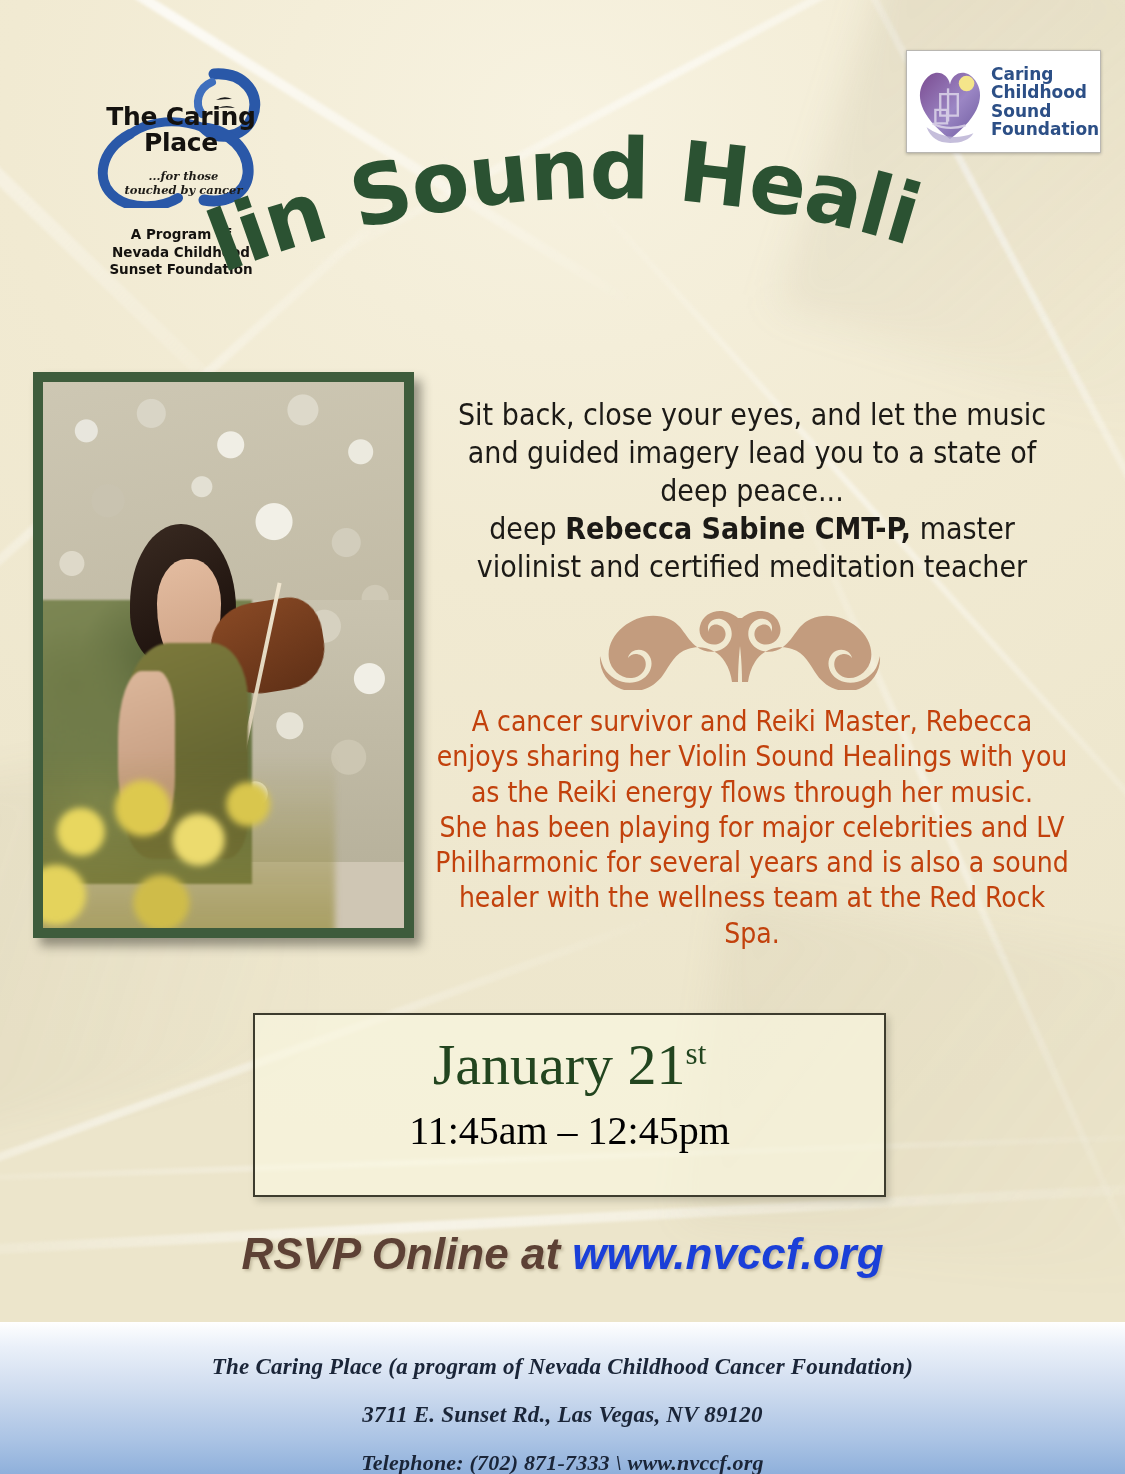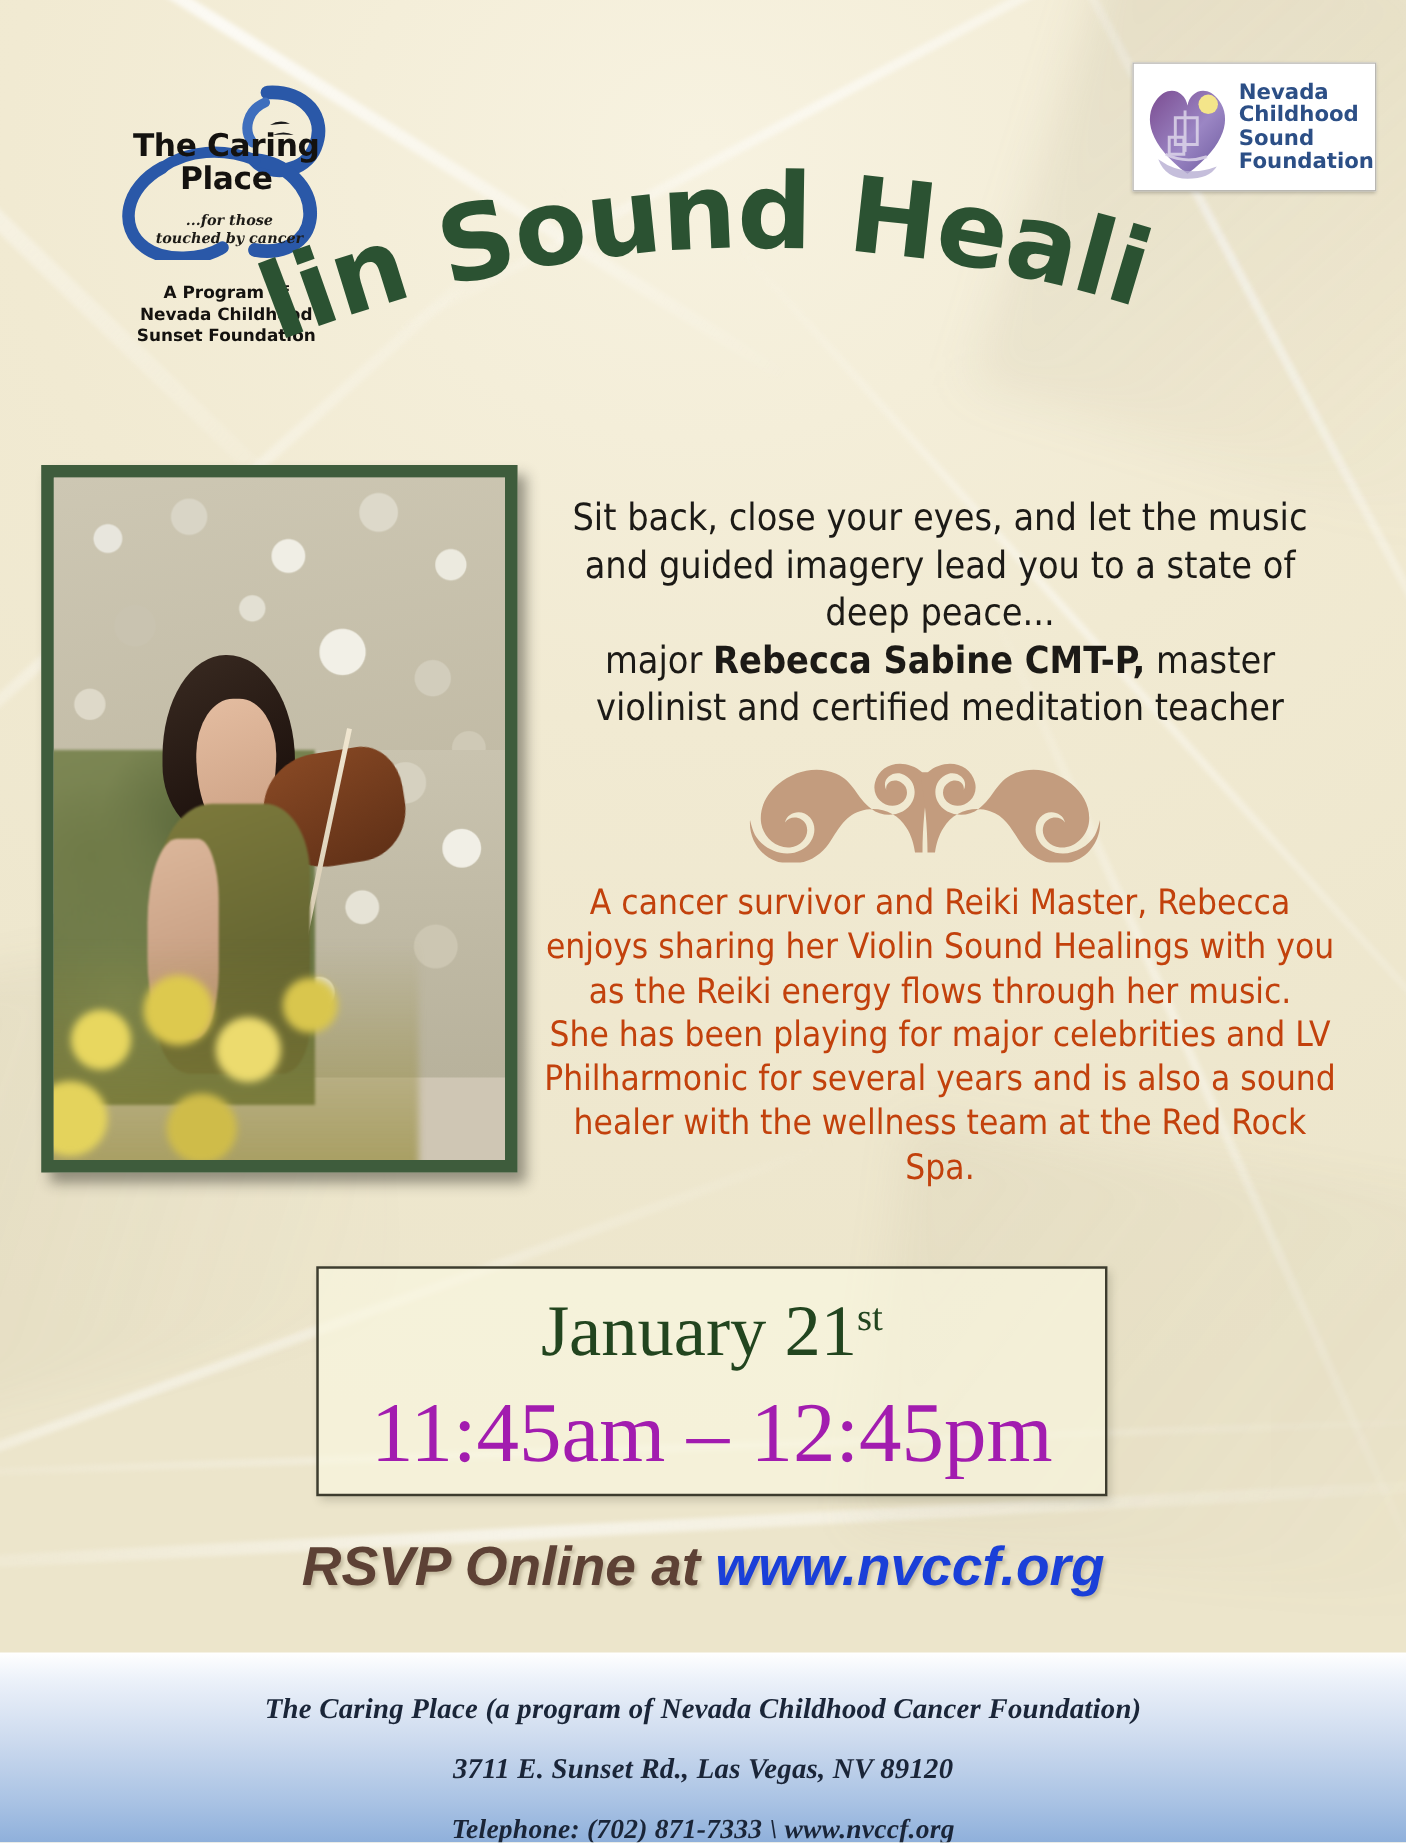--- a/index.html
+++ b/index.html
@@ -287,22 +287,22 @@
   .date-line .sup {
     font-size: 31px;
     vertical-align: super;
     line-height: 0;
   }
   .time-line {
     position: absolute;
     left: 0; right: 0; top: 92px;
     text-align: center;
     font-family: "Liberation Serif", serif;
-    font-size: 68px;
-    color: #a21caf;
+    font-size: 40px;
+    color: #000000;
   }
 
   
   .rsvp {
     position: absolute;
     left: 0; right: 0; top: 1229px;
     text-align: center;
     font-family: "Liberation Sans", sans-serif;
     font-weight: 700;
     font-style: italic;
@@ -398,21 +398,21 @@
       <circle cx="57" cy="25" r="8" fill="#f4e58a"></circle>
       <g stroke="#ddd6ea" stroke-width="2.4" fill="none" opacity=".85">
         <path d="M30 36 h18 v22 h-18 z"></path>
         <path d="M25 52 h12 v14 h-12 z"></path>
         <path d="M38 30 v34"></path>
         <path d="M22 66 q16 8 34 2"></path>
       </g>
       <path d="M16 70 q22 16 48 6 q-6 10 -24 10 q-18 0 -24 -16 z" fill="#b7aed2" opacity=".8"></path>
     </svg>
     <div class="nccf-text">
-      <div>Nevada</div>
+      <div>Caring</div>
       <div>Childhood</div>
       <div>Sound</div>
       <div>Foundation</div>
     </div>
   </div>
 
   <div class="title-wrap">
     <svg viewBox="0 0 740 200" preserveAspectRatio="none">
       <defs>
         <path id="arcPath" d="M 10 172 Q 370 28 730 150" fill="none"></path>
@@ -437,21 +437,21 @@
         <div class="ph-arm"></div>
       </div>
       <div class="ph-flowers"></div>
     </div>
   </div>
 
   <div class="copy-top">
     <span>Sit back, close your eyes, and let the music</span><br>
     <span>and guided imagery lead you to a state of</span><br>
     <span>deep peace...</span><br>
-    <span>major </span><b>Rebecca Sabine CMT-P,</b><span> master</span><br>
+    <span>deep </span><b>Rebecca Sabine CMT-P,</b><span> master</span><br>
     <span>violinist and certified meditation teacher</span>
   </div>
 
   <div class="ornament">
     <svg viewBox="0 0 340 86">
       <g fill="#c39c7e">
         <path d="M168 14 c-14 -12 -34 -8 -38 8 c-3 12 8 21 18 18 c9 -3 10 -14 3 -18 c-6 -4 -13 0 -12 6 c-4 -8 4 -15 12 -13 c10 3 13 14 9 22 c-6 12 -23 14 -33 6 c-12 -9 -14 -22 -28 -28 c-16 -7 -34 -2 -46 8 c-10 8 -16 20 -14 32 c2 11 12 20 23 19 c10 -1 16 -10 13 -18 c-3 -7 -13 -8 -17 -2 c2 -9 14 -11 20 -4 c7 8 3 21 -7 26 c-13 7 -30 0 -37 -12 c-2 -4 -3 -8 -4 -12 c-1 14 7 28 21 33 c16 6 33 -1 42 -14 c7 -10 12 -22 25 -26 c14 -5 30 1 37 13 c4 6 6 13 7 20 l6 0 c0 -20 2 -42 6 -64 z"></path>
         <path d="M172 14 c14 -12 34 -8 38 8 c3 12 -8 21 -18 18 c-9 -3 -10 -14 -3 -18 c6 -4 13 0 12 6 c4 -8 -4 -15 -12 -13 c-10 3 -13 14 -9 22 c6 12 23 14 33 6 c12 -9 14 -22 28 -28 c16 -7 34 -2 46 8 c10 8 16 20 14 32 c-2 11 -12 20 -23 19 c-10 -1 -16 -10 -13 -18 c3 -7 13 -8 17 -2 c-2 -9 -14 -11 -20 -4 c-7 8 -3 21 7 26 c13 7 30 0 37 -12 c2 -4 3 -8 4 -12 c1 14 -7 28 -21 33 c-16 6 -33 -1 -42 -14 c-7 -10 -12 -22 -25 -26 c-14 -5 -30 1 -37 13 c-4 6 -6 13 -7 20 l-6 0 c0 -20 -2 -42 -6 -64 z"></path>
       </g>
     </svg>

